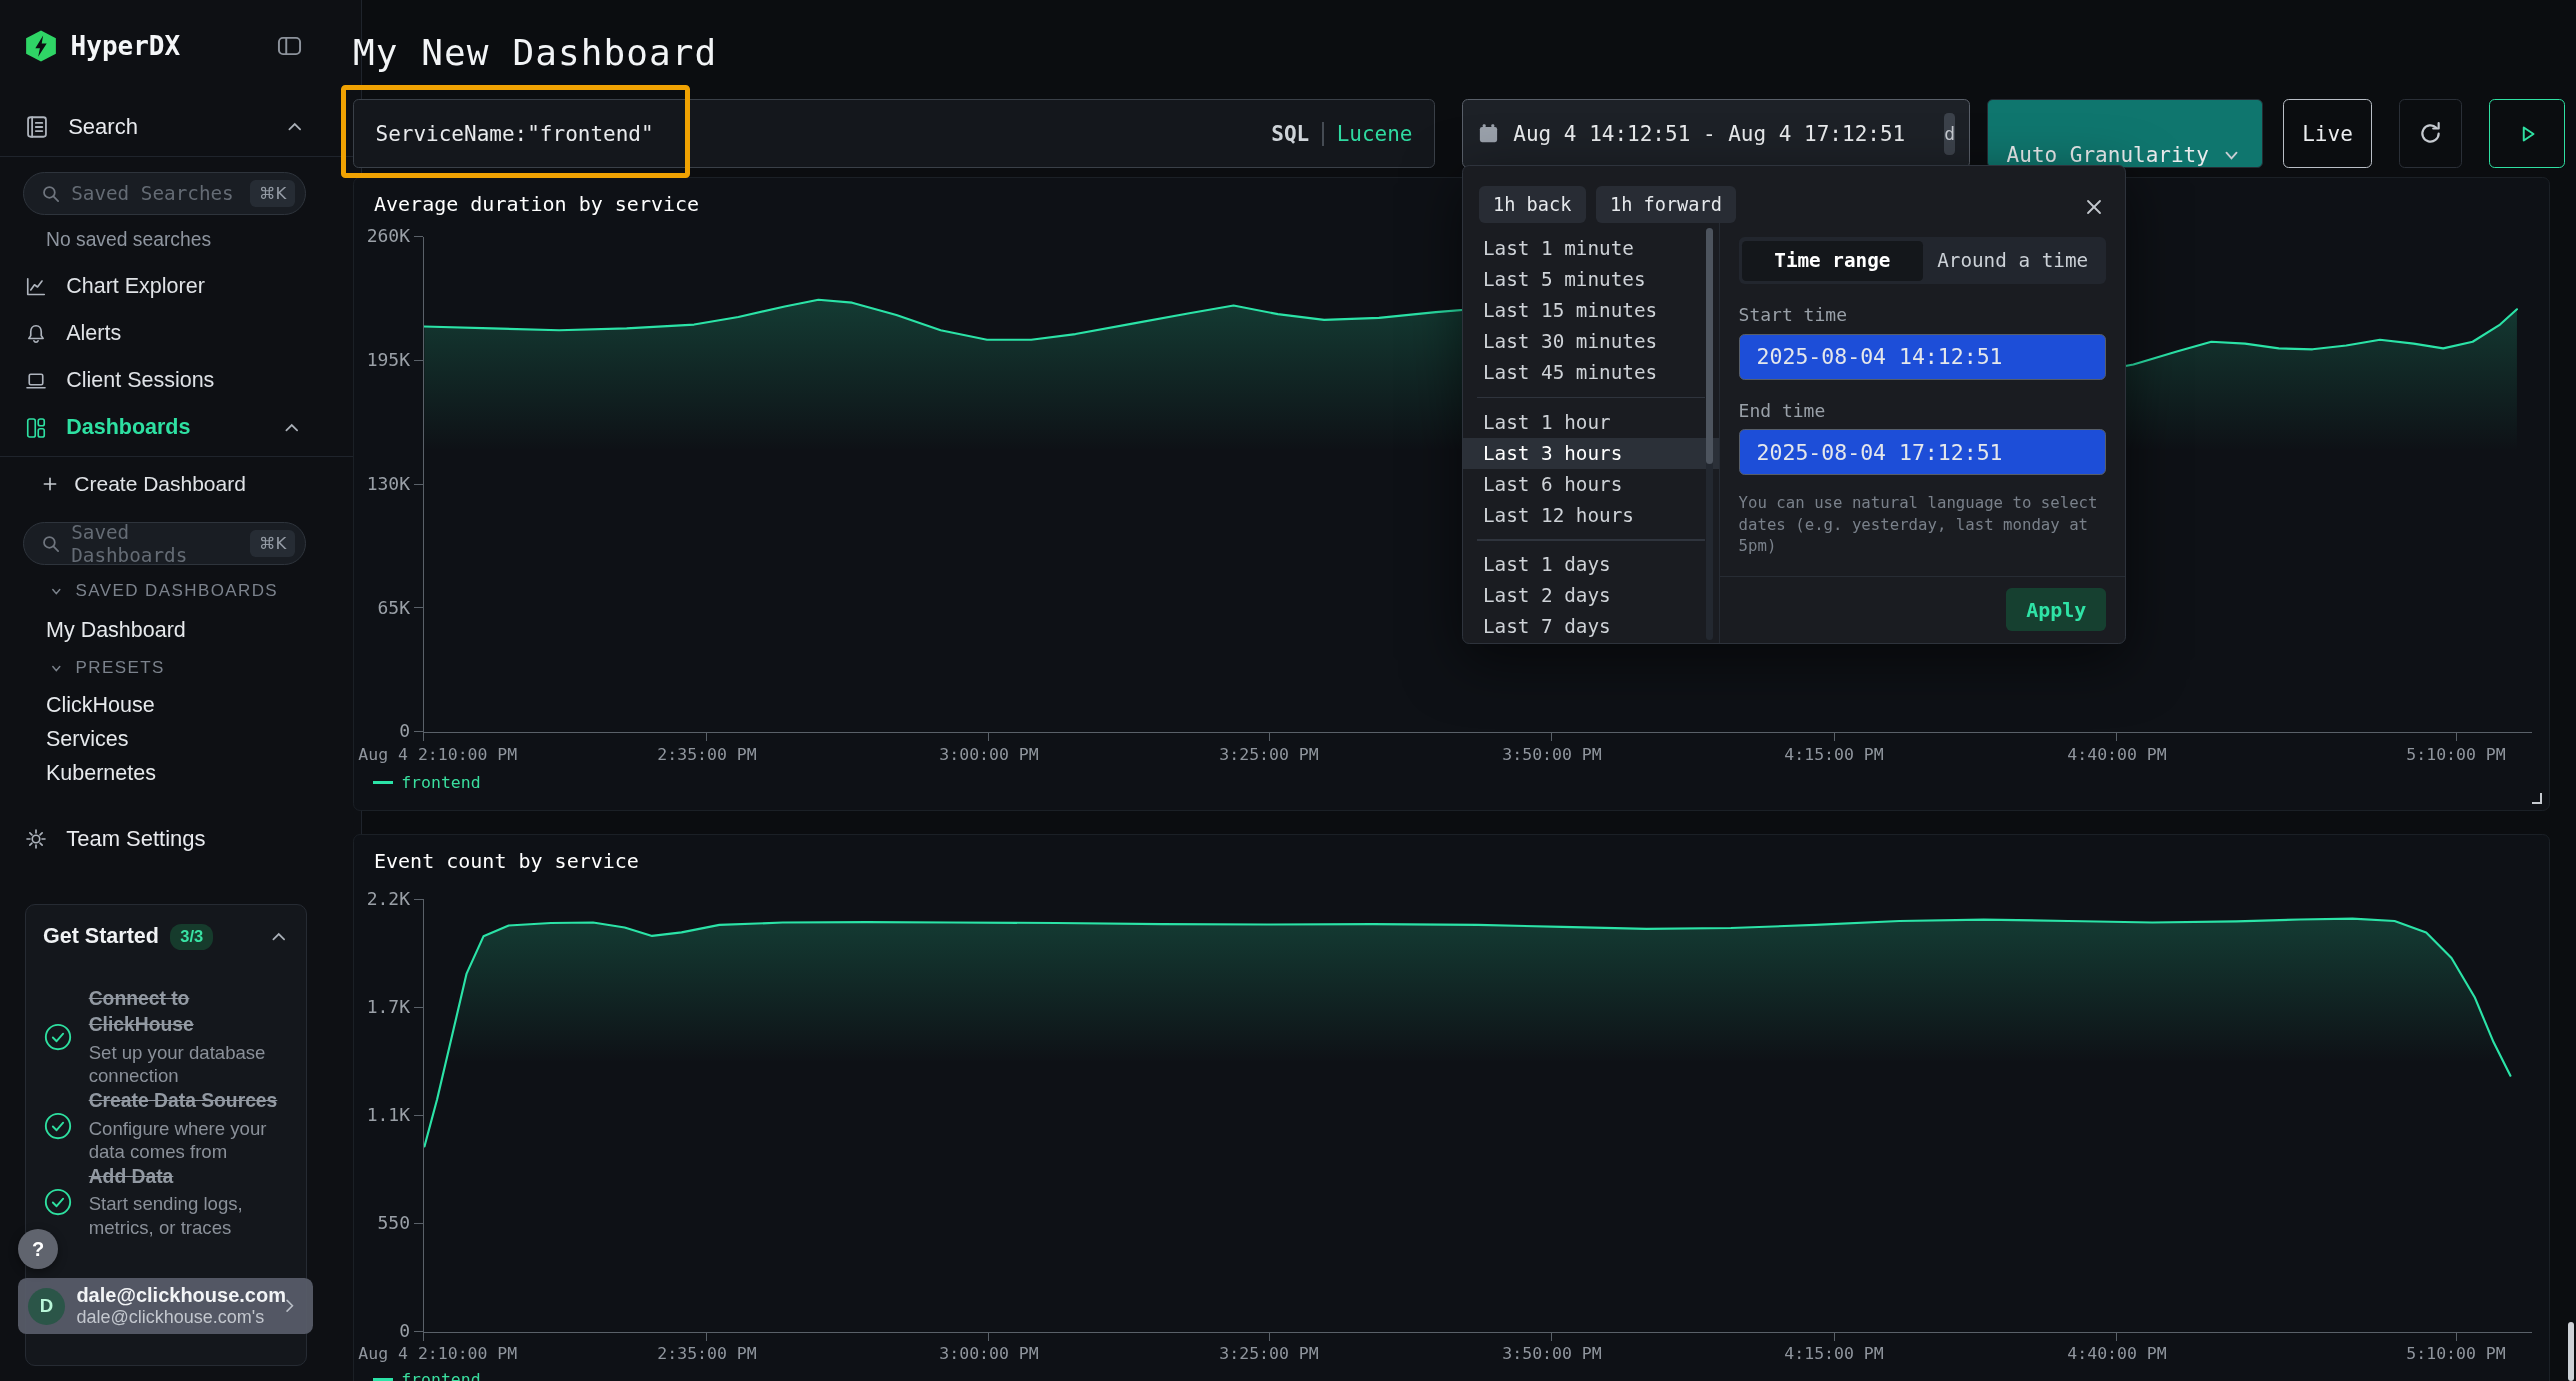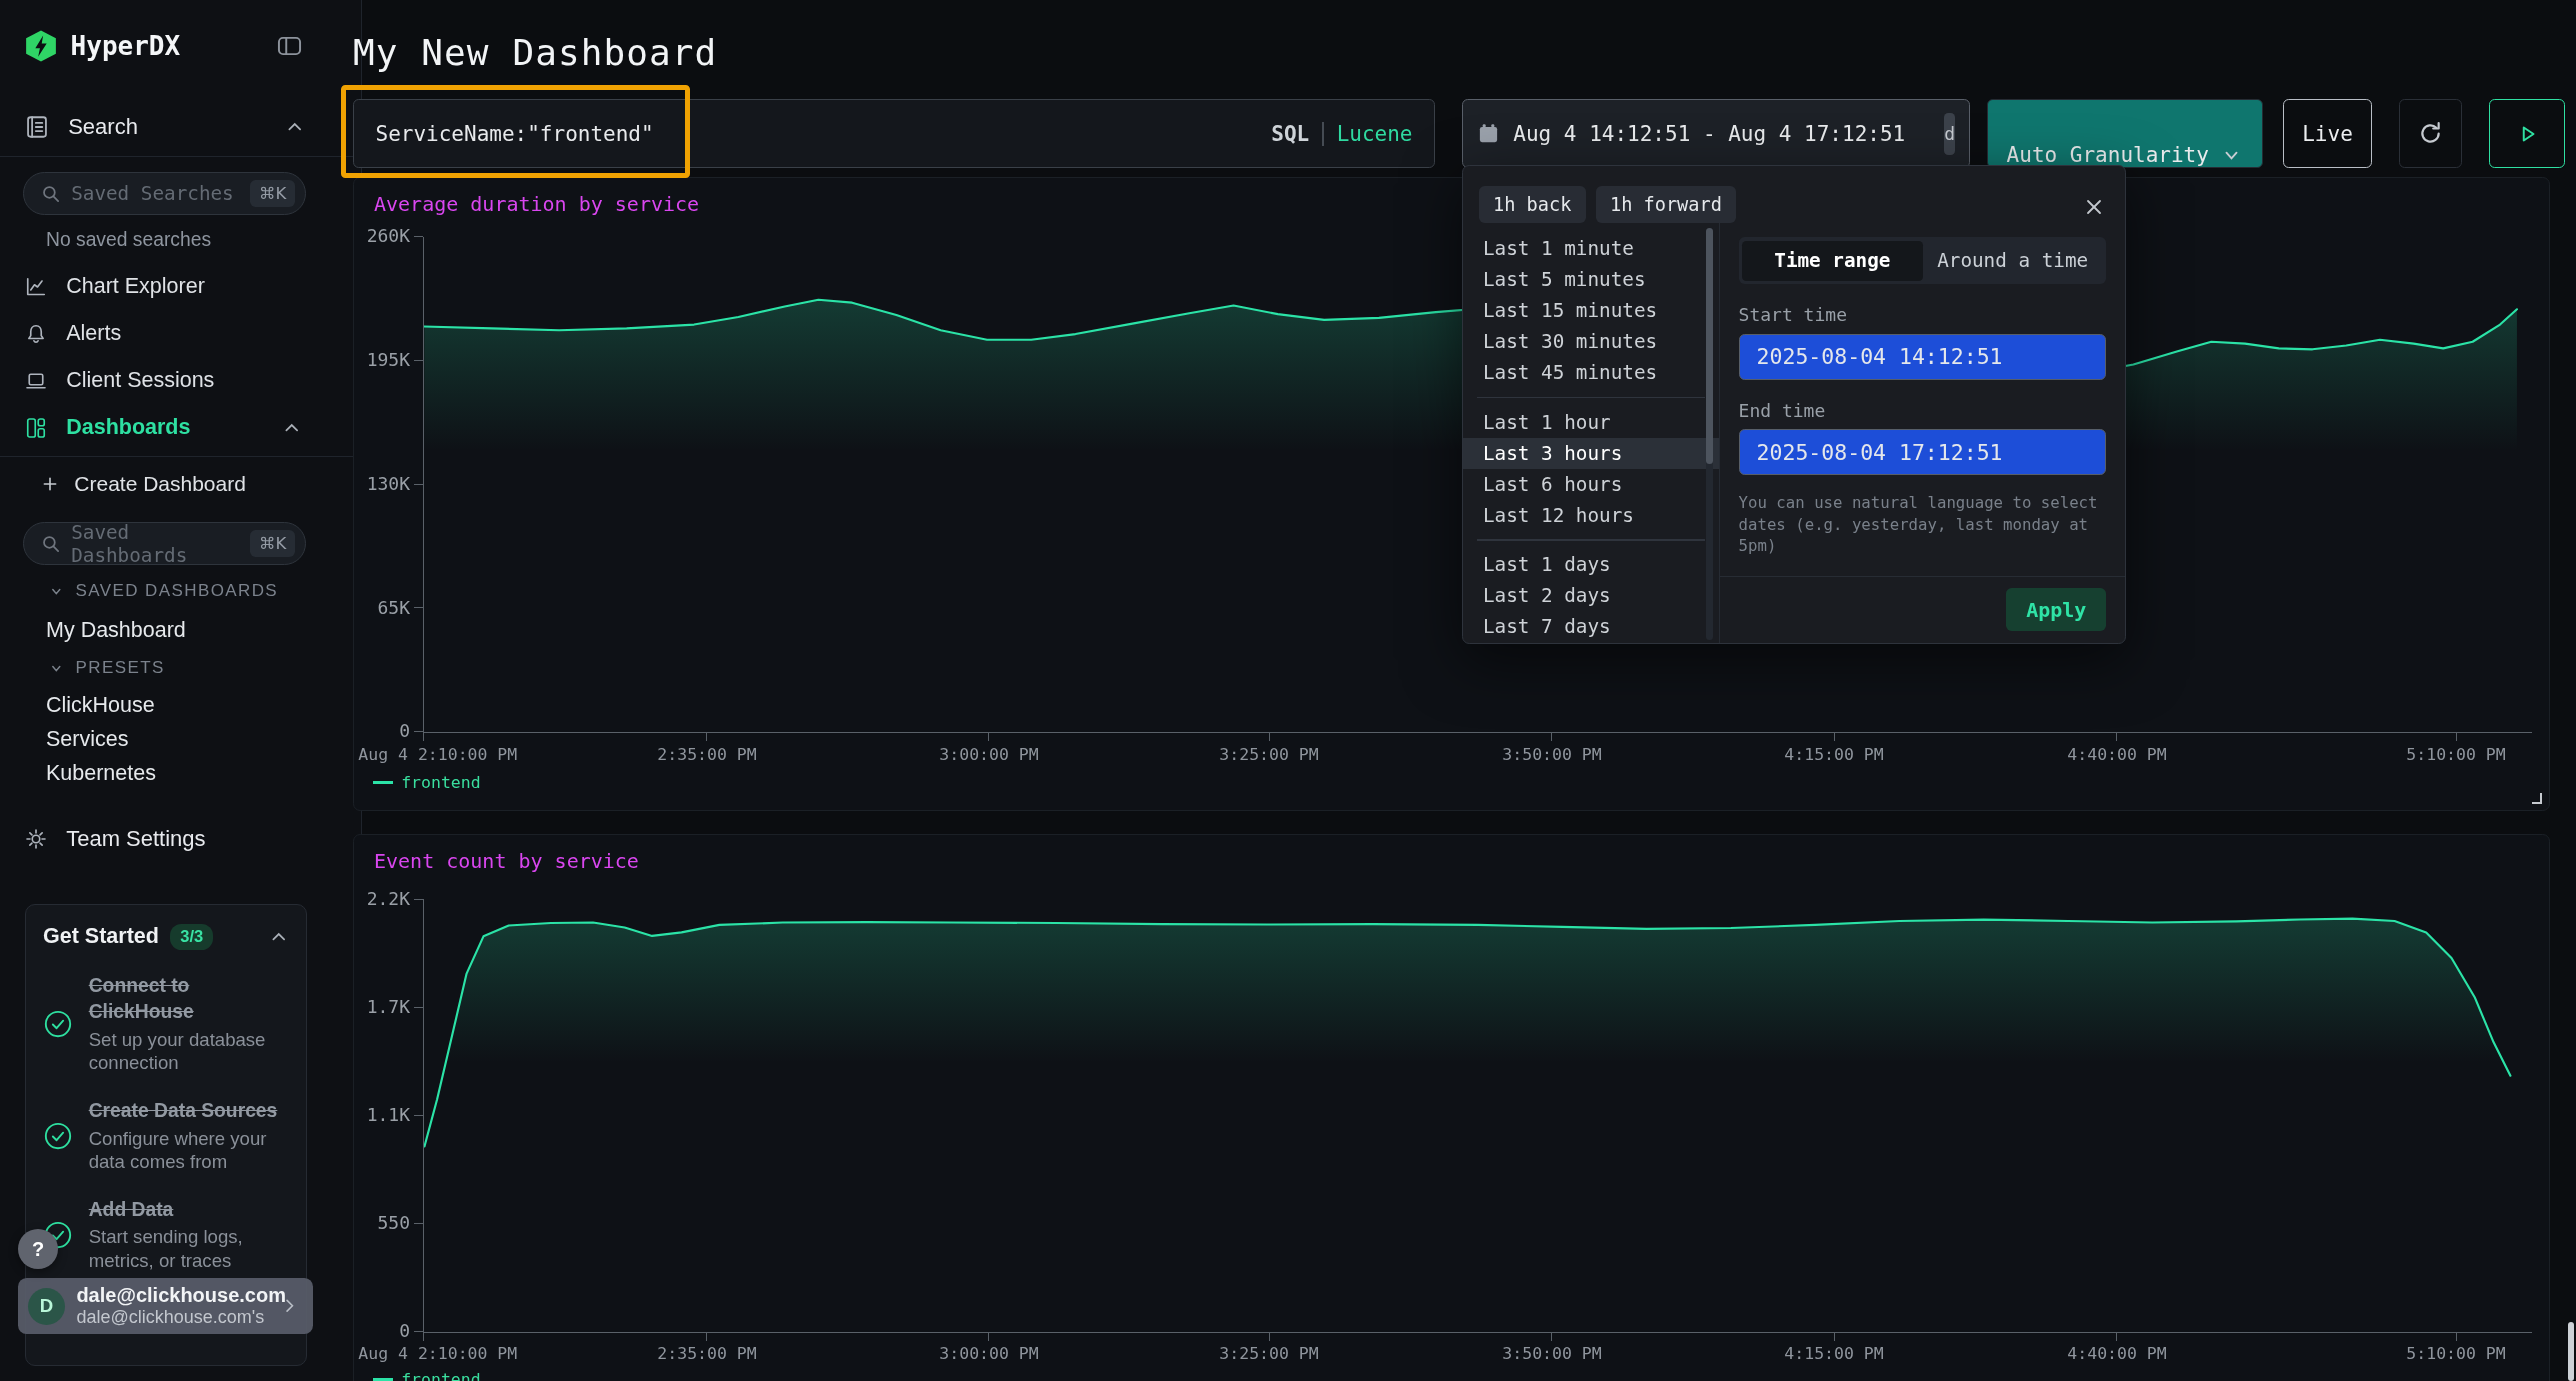--- a/index.html
+++ b/index.html
@@ -38,21 +38,21 @@
   .side-list{position:absolute;left:46px}
   .side-list .side-list-item{height:34px;display:flex;align-items:center;font-size:21.5px;color:#e6e9ec;cursor:pointer}
   .team-row{position:absolute;top:826px;left:23.6px;display:flex;align-items:center;gap:18.6px;cursor:pointer;color:#aeb4bd}
   .team-row .lbl{font-size:22px;color:#e8eaee}
   
   .gs-card{position:absolute;left:25px;top:904px;width:282px;height:462px;background:#14171c;border:0.7px solid #262b33;border-radius:10px;padding:18.6px 17px}
   .gs-head{display:flex;align-items:center;gap:11.4px}
   .gs-title{font-size:21.5px;font-weight:700;color:#f0f2f4;flex:0 0 auto}
   .gs-badge{background:#163b2c;color:#39e2a4;font-weight:700;font-size:16.5px;border-radius:11.4px;padding:3.6px 10px}
   .gs-head .sp{flex:1}
-  .gs-items{margin-top:23px;display:flex;flex-direction:column;gap:23px}
+  .gs-items{margin-top:36px;display:flex;flex-direction:column;}
   .gs-item{display:flex;align-items:center;gap:15.7px;cursor:pointer}
   .gs-text{width:202px}
   .gs-item-title{font-size:19.3px;font-weight:700;color:#9299a2;text-decoration:line-through;line-height:26.5px}
   .gs-item-desc{font-size:18.6px;color:#8a9099;line-height:23.6px;margin-top:2.1px}
   .help-bubble{position:absolute;left:18px;top:1229px;width:40px;height:40px;border-radius:50%;background:#60646e;display:flex;align-items:center;justify-content:center;font-size:20px;font-weight:700;color:#fff;cursor:pointer;z-index:3;box-shadow:0 2.9px 10px rgba(0,0,0,.4)}
   .user-chip{position:absolute;left:18px;top:1278px;width:295px;height:56px;background:rgba(88,93,105,.93);border-radius:8.6px;display:flex;align-items:center;padding:0 13px 0 10px;gap:11.4px;cursor:pointer;z-index:2}
   .avatar{width:37px;height:37px;border-radius:50%;background:#2b5548;color:#b9f6d8;font-weight:700;font-size:18.6px;display:flex;align-items:center;justify-content:center}
   .user-text{flex:1;min-width:0}
   .user-name{font-size:20px;font-weight:700;color:#f2f4f6;white-space:nowrap}
   .user-sub{font-size:18px;color:#c3c7ce;white-space:nowrap}
@@ -72,21 +72,21 @@
   .granularity{position:absolute;left:1987px;top:99px;width:276px;height:69px;background:#0f766e;border:1.4px solid #262b33;border-radius:5.7px;display:flex;align-items:flex-end;padding:0 18.6px;gap:11.4px;cursor:pointer}
   .granularity .lbl{font-family:var(--mono);font-size:21px;color:#e9ebed;flex:1}
   .live-btn{position:absolute;left:2283px;top:99px;width:89px;height:69px;border:1.4px solid #b9bec6;border-radius:5.7px;display:flex;align-items:center;justify-content:center;font-family:var(--mono);font-size:21px;color:#eceef0;cursor:pointer}
   .icon-btn{position:absolute;top:99px;height:69px;border-radius:5.7px;display:flex;align-items:center;justify-content:center;cursor:pointer}
   .refresh-btn{left:2399px;width:63px;border:1.4px solid #2a2f37}
   .play-btn{left:2489px;width:76px;border:1.4px solid #2fe0a2}
   
   .tile{position:absolute;left:353px;width:2197px;background:var(--tile);border:0.7px solid var(--tileborder);border-radius:7.2px}
   #tile1{top:177px;height:634px}
   #tile2{top:834px;height:565px}
-  .chart-title{position:absolute;left:20px;top:14.3px;font-family:var(--mono);font-size:20px;color:#d946ef}
+  .chart-title{position:absolute;left:20px;top:14.3px;font-family:var(--mono);font-size:20px;color:#ffffff}
   .tile .axis{position:absolute;background:#5a6169}
   .tile .tickmark{position:absolute;background:#5a6169}
   .tile .yticklabel{position:absolute;text-align:right;font-family:var(--mono);font-size:18px;color:#9aa0a7;white-space:nowrap}
   .tile .xticklabel{position:absolute;font-family:var(--mono);font-size:16.5px;color:#8f959d;white-space:nowrap}
   .tile svg.plot{position:absolute}
   .legend{position:absolute;left:18.6px;display:flex;gap:29px}
   .legend-item{display:flex;align-items:center;cursor:pointer}
   .legend-swatch{width:20px;height:2.1px;background:var(--chartgreen);display:inline-block;margin-right:8.6px}
   .legend-label{font-family:var(--mono);font-size:16.5px;color:#3adf9f}
   .resize-handle{position:absolute;right:7.2px;bottom:5.7px;width:10px;height:11.4px;border-right:2.1px solid #c6cad0;border-bottom:2.1px solid #c6cad0;cursor:nwse-resize}

